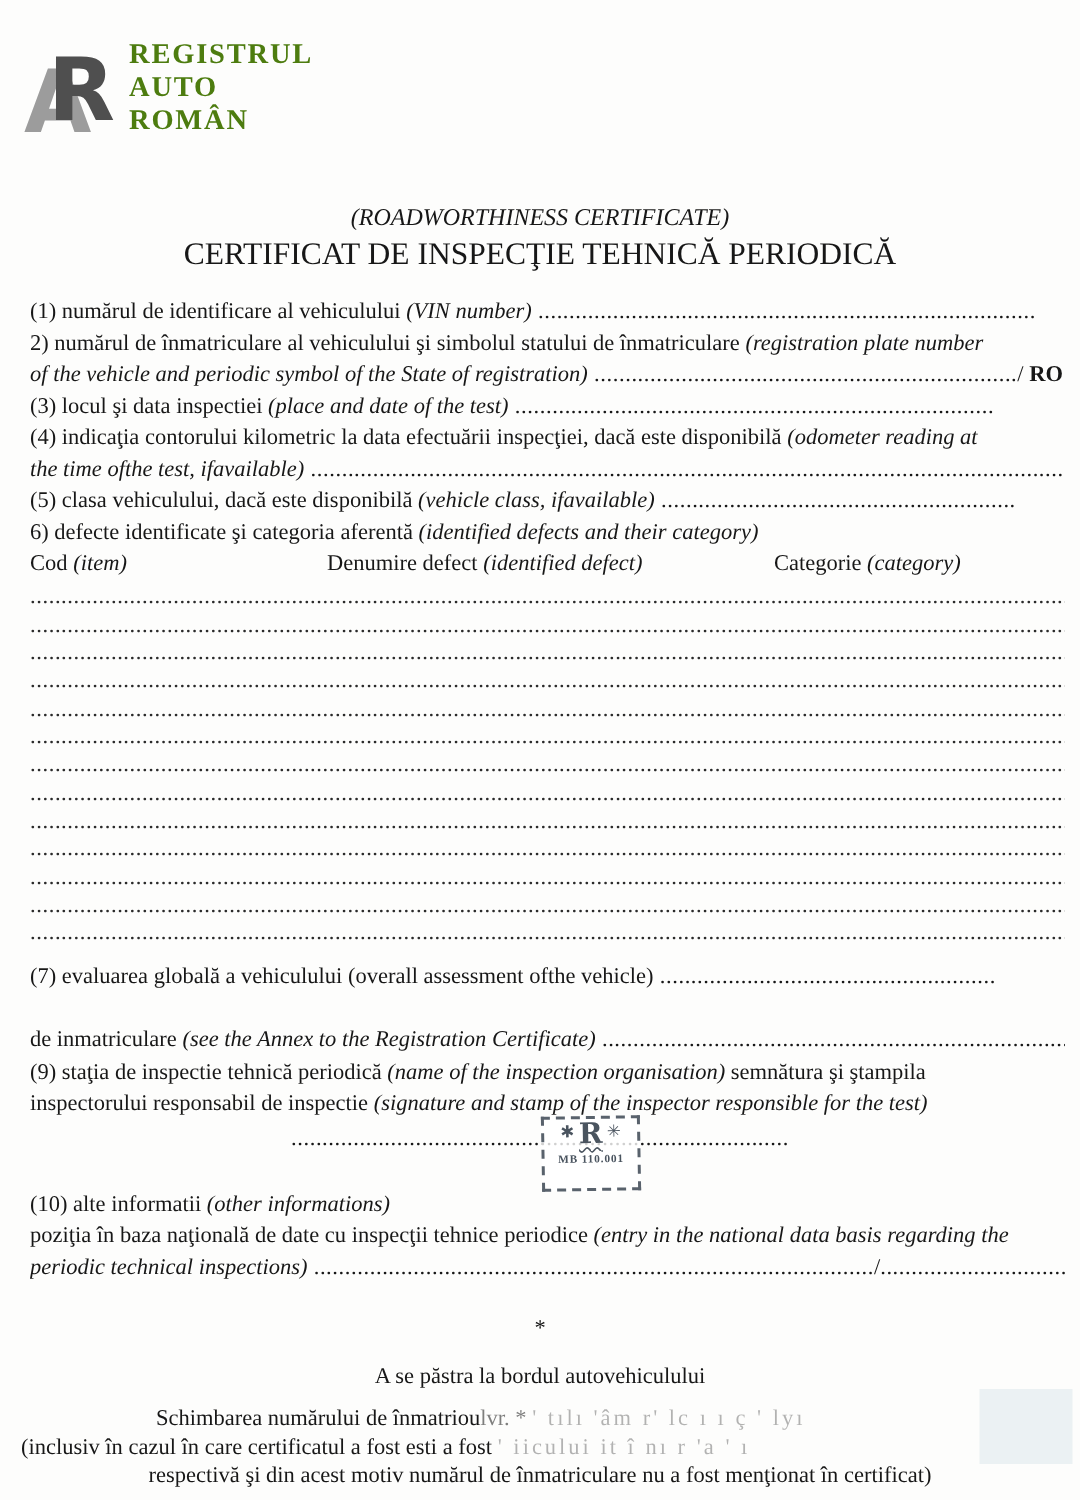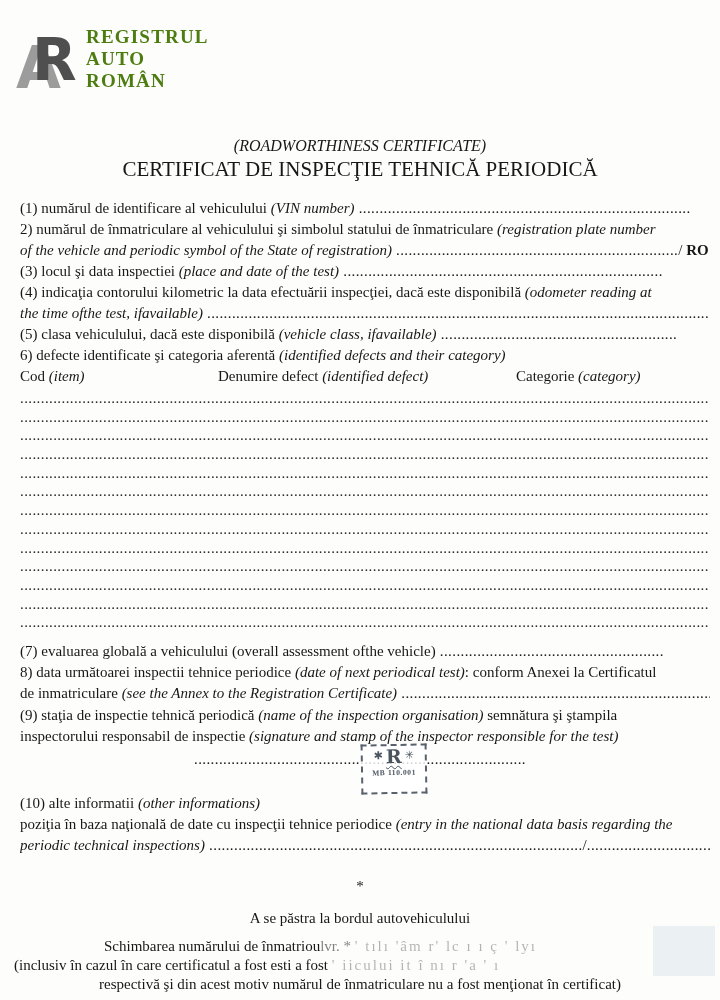--- a/index.html
+++ b/index.html
@@ -107,23 +107,20 @@
     <div>..............................................................................................................................................................................................</div>
     <div>..............................................................................................................................................................................................</div>
     <div>..............................................................................................................................................................................................</div>
     <div>..............................................................................................................................................................................................</div>
   </div>
 
   <div class="line" style="top:641px">
     <span class="ro">(7) evaluarea globală a vehiculului (overall assessment ofthe vehicle)</span><span class="dots"> ......................................................</span>
   </div>
 
-  <div class="line" style="top:662px">
-    <span class="ro">8) data următoarei inspectii tehnice periodice </span><span class="en">(date of next periodical test)</span><span class="ro">: conform Anexei la Certificatul</span>
-  </div>
   <div class="line" style="top:683px">
     <span class="ro">de inmatriculare </span><span class="en">(see the Annex to the Registration Certificate)</span><span class="dots"> ............................................................................</span>
   </div>
 
   <div class="line" style="top:705px">
     <span class="ro">(9) staţia de inspectie tehnică periodică </span><span class="en">(name of the inspection organisation)</span><span class="ro"> semnătura şi ştampila</span>
   </div>
   <div class="line" style="top:726px">
     <span class="ro">inspectorului responsabil de inspectie </span><span class="en">(signature and stamp of the inspector responsible for the test)</span>
   </div>

